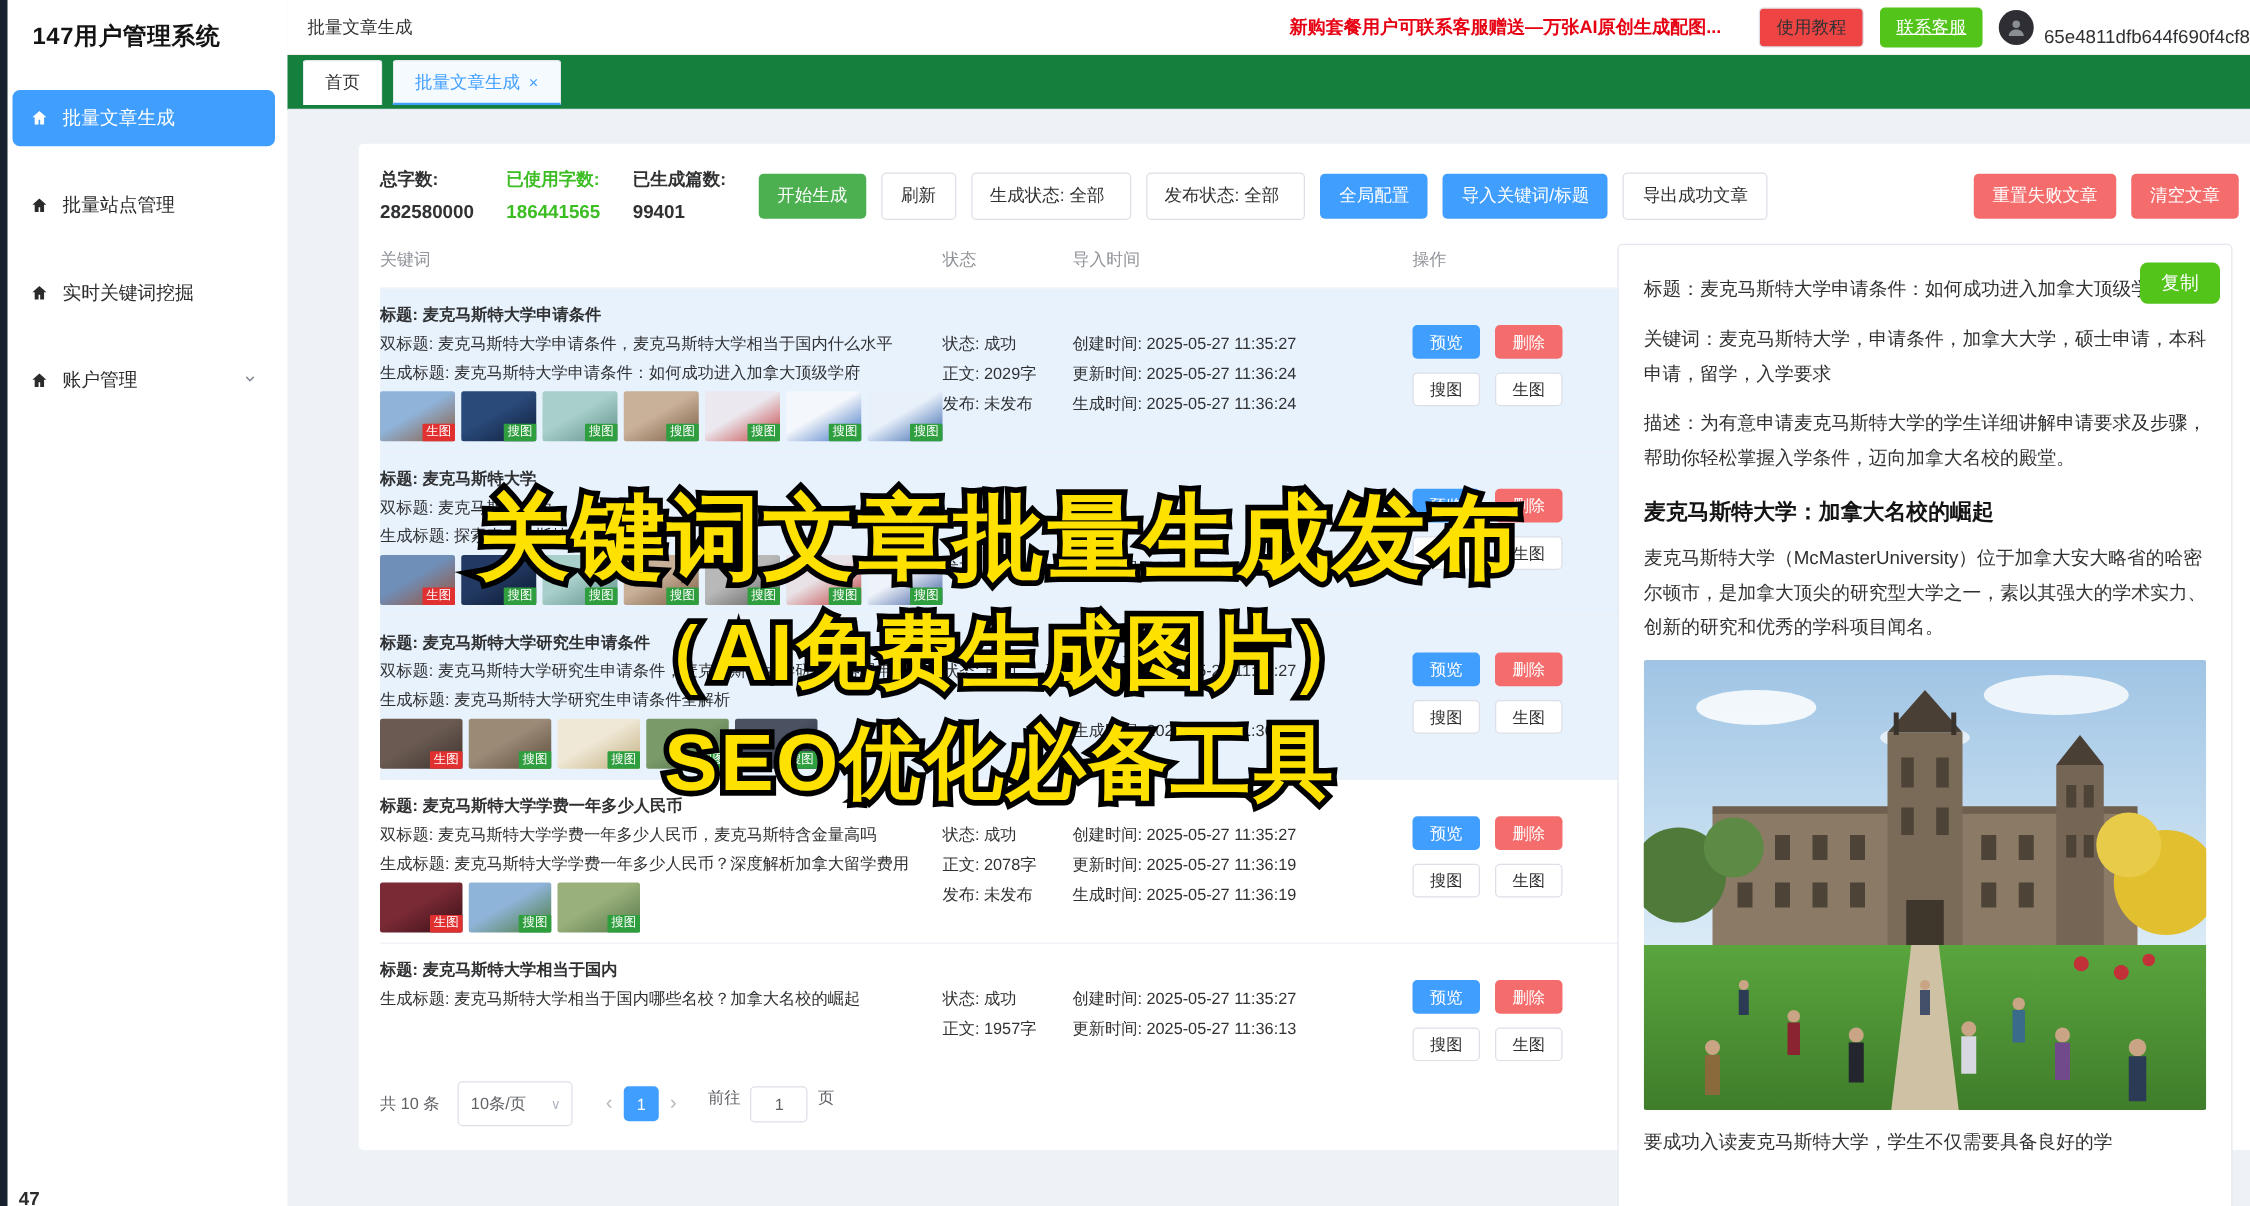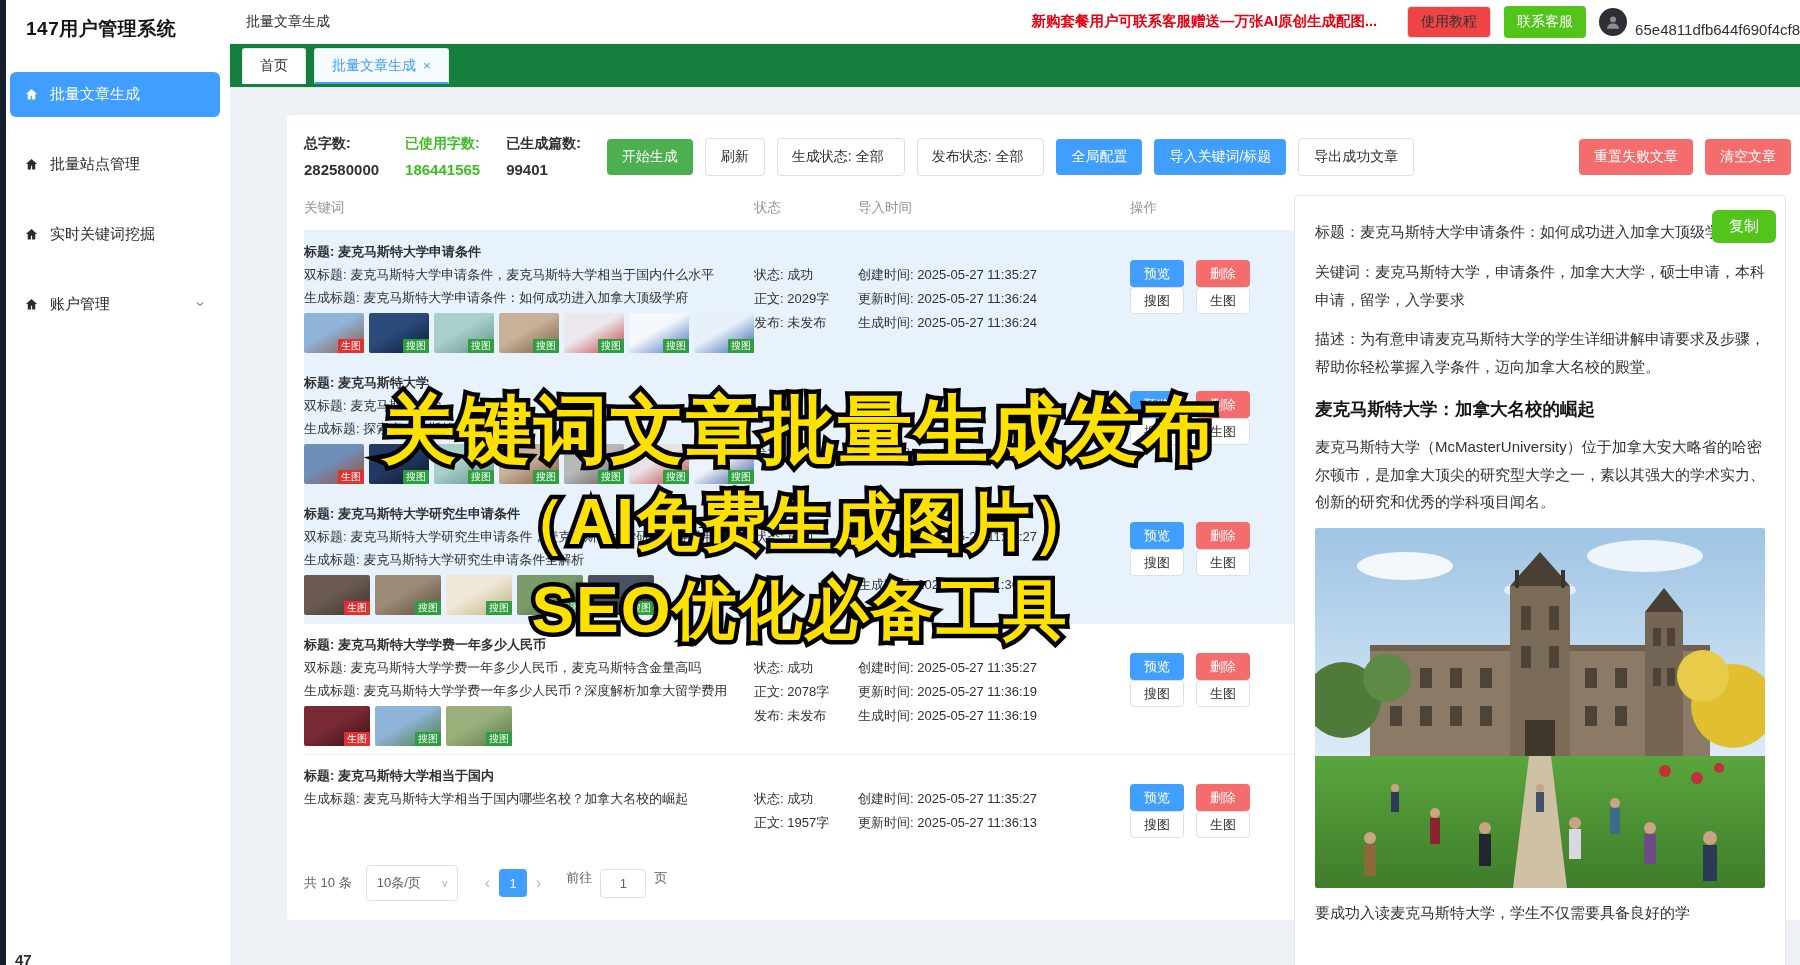--- a/index.html
+++ b/index.html
@@ -17,21 +17,21 @@
   .nav-item.active { background:#409eff; color:#fff; }
   .nav-item svg { flex:0 0 auto; }
   .nav-chevron { margin-left:auto; color:#8a8f99; }
   .sidebar-partial { position:absolute; left:15px; top:951px; font-size:15px; font-weight:bold; color:#2b2b2b; }
 
   
   .topbar { position:absolute; left:230px; top:0; right:0; height:44px; background:#fff; border-bottom:1px solid #f0f0f0; display:flex; align-items:center; padding-left:16px; overflow:hidden; white-space:nowrap; z-index:2; }
   .breadcrumb { font-size:14px; color:#303133; }
   .notice { margin-left:auto; color:#e60012; font-weight:bold; font-size:14.5px; }
   .btn-tutorial { margin-left:30px; background:#ef4444; border:1px solid #dcdfe6; border-radius:4px; padding:6px 13px; font-size:14px; color:#303133; cursor:pointer; }
-  .btn-contact { margin-left:13px; background:#52c41a; border:none; border-radius:4px; padding:7px 13px; font-size:14px; color:#fff; cursor:pointer; }
+  .btn-contact { margin-left:13px; background:#52c41a; border:none; border-radius:4px; padding:7px 13px; font-size:14px; color:#fff; cursor:pointer;text-decoration:underline; }
   .avatar { margin-left:13px; width:28px; height:28px; border-radius:50%; background:#2e2e34; flex:0 0 auto; display:flex; align-items:center; justify-content:center; }
   .user-id { margin-left:8px; font-size:15px; color:#303133;margin-top:16px; }
 
   
   .tabbar { position:absolute; left:230px; top:44px; right:0; height:44px; background:#15803d; border-bottom:1px solid #e4e7ed; display:flex; align-items:center; padding-left:12px; z-index:2; }
   .tab { padding:8px 17px 9px; font-size:14px; color:#303133; border:1px solid #e4e7ed; border-bottom:none; border-radius:3px 3px 0 0; margin-right:8px; background:#fff; cursor:pointer; }
   .tab.active { color:#409eff; background:#f5faff; border-bottom:2px solid #409eff; padding-bottom:7px; }
   .tab .close { margin-left:7px; font-size:13px; color:#409eff; }
 
   
@@ -61,21 +61,21 @@
   .k-line { line-height:23px; min-height:23px; color:#303133; }
   .k-title { font-weight:bold; }
   .thumbs { display:flex; gap:5px; margin-top:4px; }
   .thumb { width:66px; height:40px; border-radius:2px; position:relative; cursor:pointer; }
   .t-badge { position:absolute; right:0; bottom:0; font-size:10px; line-height:1; color:#fff; padding:2px 3px; border-radius:1px; }
   .t-badge.gen { background:#e03030; } .t-badge.search { background:#2e9e3e; }
   .cell-s { width:104px; padding-top:23px; }
   .cell-t { width:272px; padding-top:23px; }
   .s-line, .t-line { line-height:24px; min-height:24px; color:#303133; white-space:nowrap; }
   .cell-a { width:160px; padding-top:20px; }
-  .a-grid { display:grid; grid-template-columns:54px 54px; gap:0 12px; }
+  .a-grid { display:grid; grid-template-columns:54px 54px; gap:11px 12px; }
   .a-btn { height:27px; border-radius:4px; font-size:13px; display:flex; align-items:center; justify-content:center; border:none; cursor:pointer; }
   .a-btn.blue { background:#409eff; color:#fff; }
   .a-btn.red { background:#f56c6c; color:#fff; }
   .a-btn.plain { background:#fff; border:1px solid #dcdfe6; color:#303133; }
 
   
   .pagination { display:flex; align-items:center; padding:16px 0 0; font-size:13px; color:#606266; }
   .pg-total { margin-right:14px; }
   .pg-select { width:92px; border:1px solid #dcdfe6; border-radius:4px; padding:8px 8px 8px 10px; display:flex; align-items:center; justify-content:space-between; margin-right:18px; cursor:pointer; background:#fff; }
   .pg-select .chev { color:#b4b8bf; font-size:11px; }

